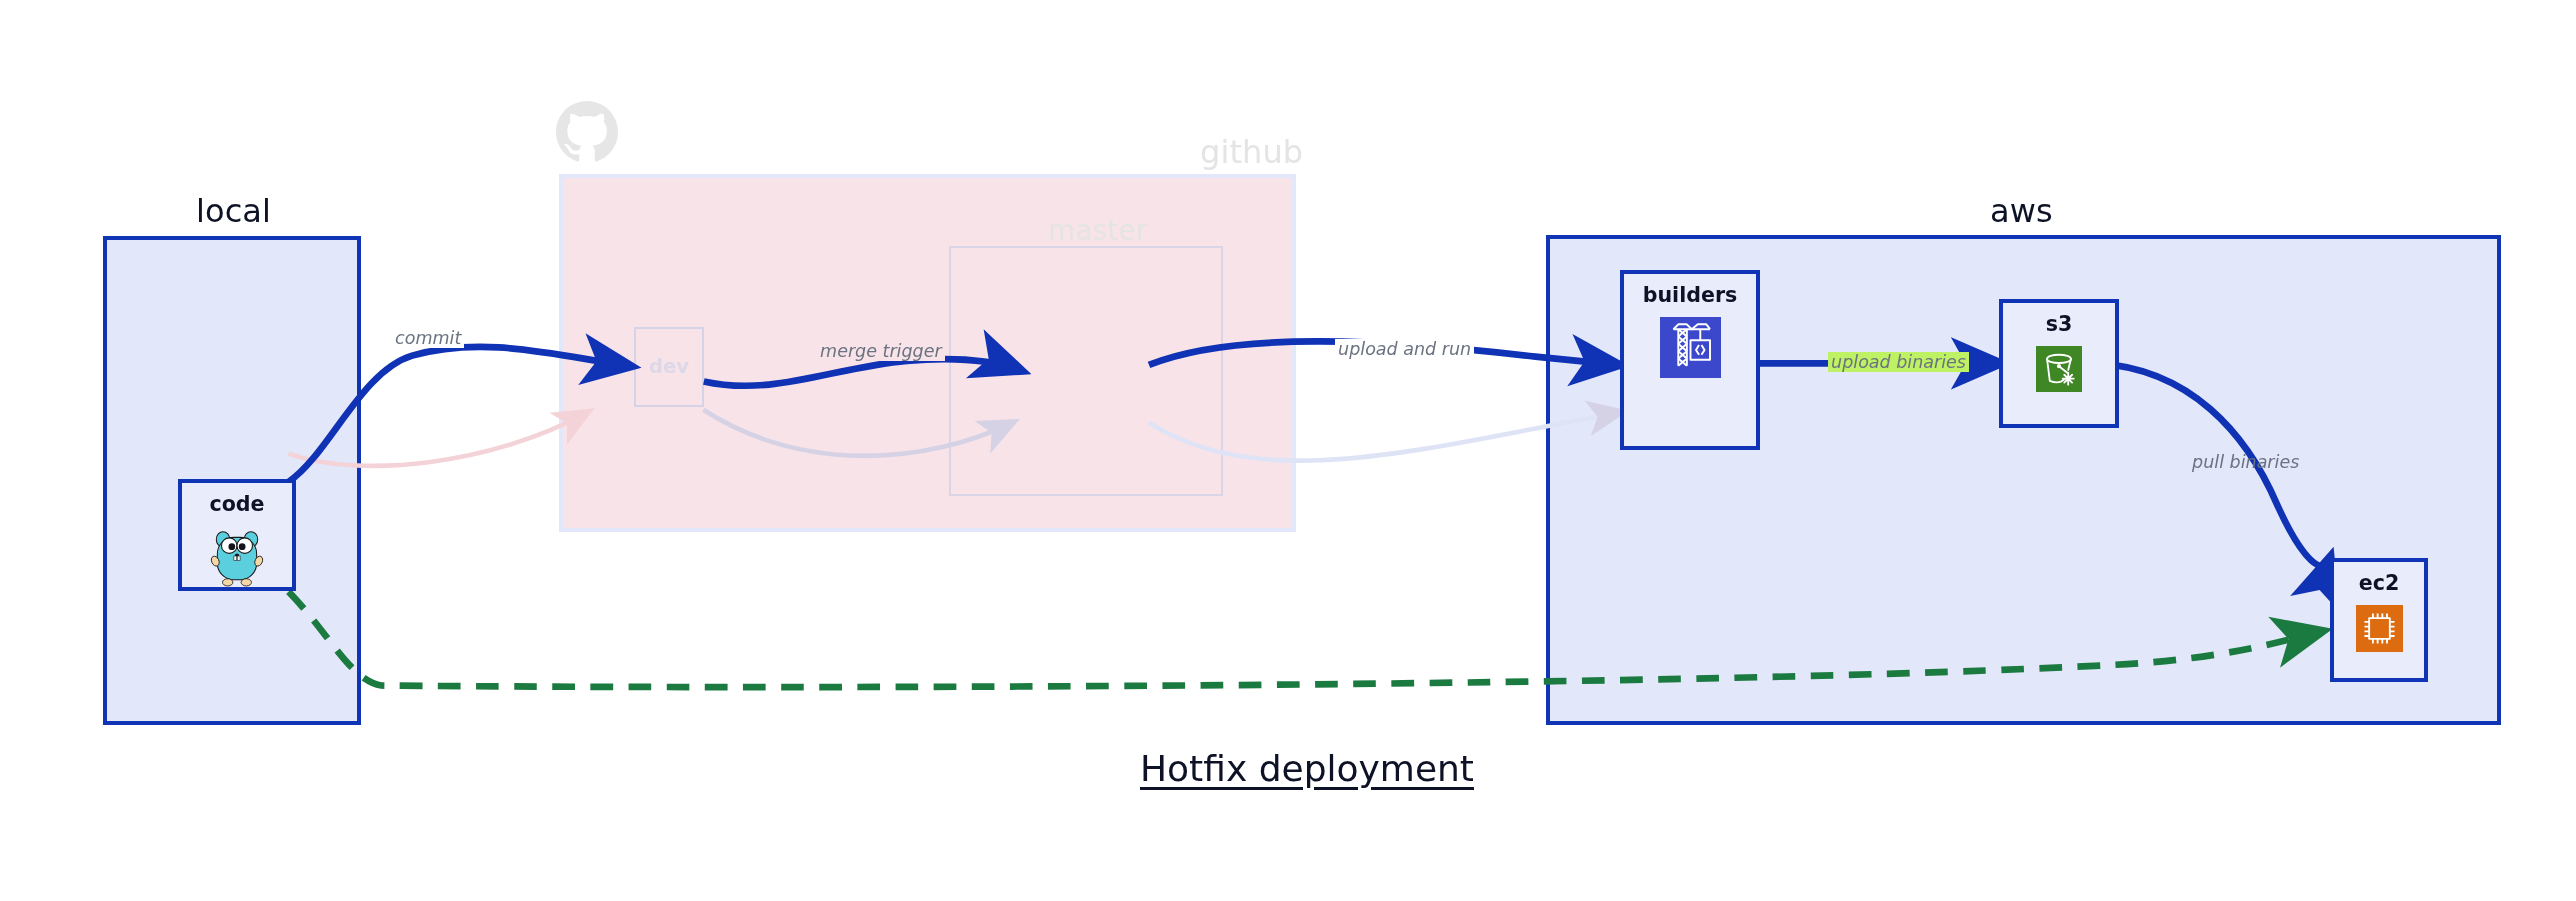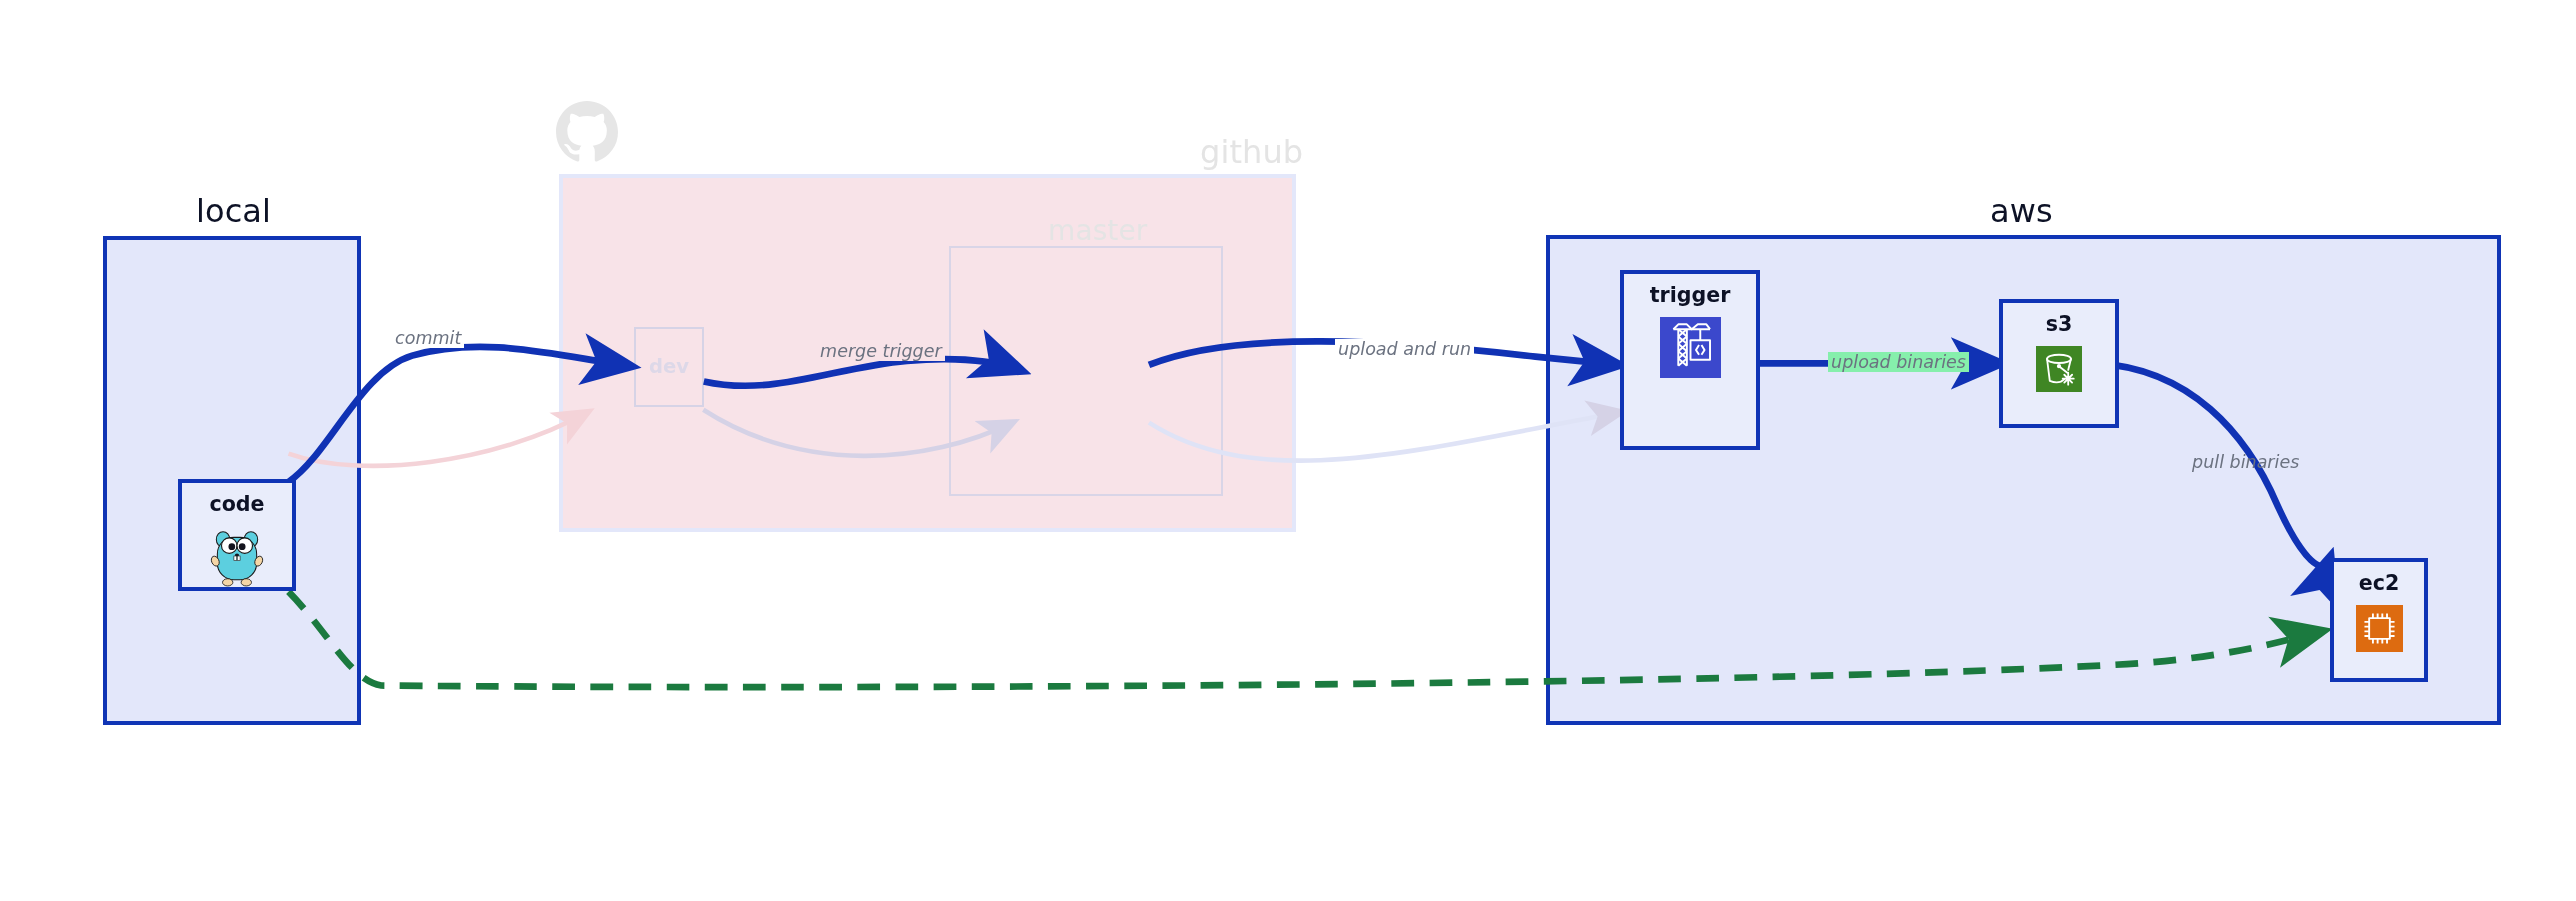--- a/index.html
+++ b/index.html
@@ -31,21 +31,21 @@
 
   .subgroup{position:absolute;box-sizing:border-box;
             border:2.6px solid #d9d5e7;background:transparent;}
 
   
   .elabel{position:absolute;font-size:17.5px;font-style:italic;
           color:#6b7280;white-space:nowrap;
           font-family:"DejaVu Sans","Liberation Sans",sans-serif;
           background:#ffffff;padding:0 3.1px;}
   .elabel.onpink{background:#f8e3e8;}
-  .elabel.onblue{background:#86efac;}
+  .elabel.onblue{background:#bef264;}
   .elabel.nobg{background:transparent;margin-top:48px;}
 
   
   .diagram-title{position:absolute;font-size:36px;color:#0d1226;
                  text-decoration:underline;text-underline-offset:6.2px;
                  white-space:nowrap;}
 
   svg.wires{position:absolute;left:0;top:0;width:2604px;height:902px;
             overflow:visible;pointer-events:none;}
 </style>
@@ -143,21 +143,21 @@
         <circle cx="64" cy="40" r="6.5" fill="#14141e"></circle>
 
         <ellipse cx="54" cy="56" rx="4" ry="3" fill="#14141e"></ellipse>
         <rect x="48" y="58" width="5.5" height="9" fill="#ffffff" stroke="#1a1a1a" stroke-width="1.2"></rect>
         <rect x="54.5" y="58" width="5.5" height="9" fill="#ffffff" stroke="#1a1a1a" stroke-width="1.2"></rect>
       </svg>
     </span>
   </div>
 
   <div class="node" style="left:1620px;top:270px;width:140px;height:180px;">
-    <span class="ntitle">trigger</span>
+    <span class="ntitle">builders</span>
     <span class="nicon">
       <svg width="61" height="61" viewBox="0 0 100 100">
         <rect x="0" y="0" width="100" height="100" fill="#3b48cc"></rect>
         <g fill="none" stroke="#ffffff" stroke-width="3.2" stroke-linejoin="round">
 
           <path d="M30 20 L30 80 M44 20 L44 80"></path>
           <path d="M30 20 L44 32 M44 20 L30 32 M30 32 L44 44 M44 32 L30 44
                    M30 44 L44 56 M44 44 L30 56 M30 56 L44 68 M44 56 L30 68
                    M30 68 L44 80 M44 68 L30 80"></path>
 
@@ -210,15 +210,16 @@
   <div class="elabel" style="left:392px;top:328px;">commit</div>
 
   <div class="elabel onpink" style="left:817px;top:341px;">merge trigger</div>
 
   <div class="elabel" style="left:1335px;top:339px;">upload and run</div>
 
   <div class="elabel onblue" style="left:1828px;top:352px;">upload binaries</div>
 
   <div class="elabel onblue nobg" style="left:2189px;top:404px;">pull binaries</div>
 
+  <div class="diagram-title" style="left:1140px;top:748px;">Hotfix deployment</div>
 
 </div>
 
 
 </body></html>

